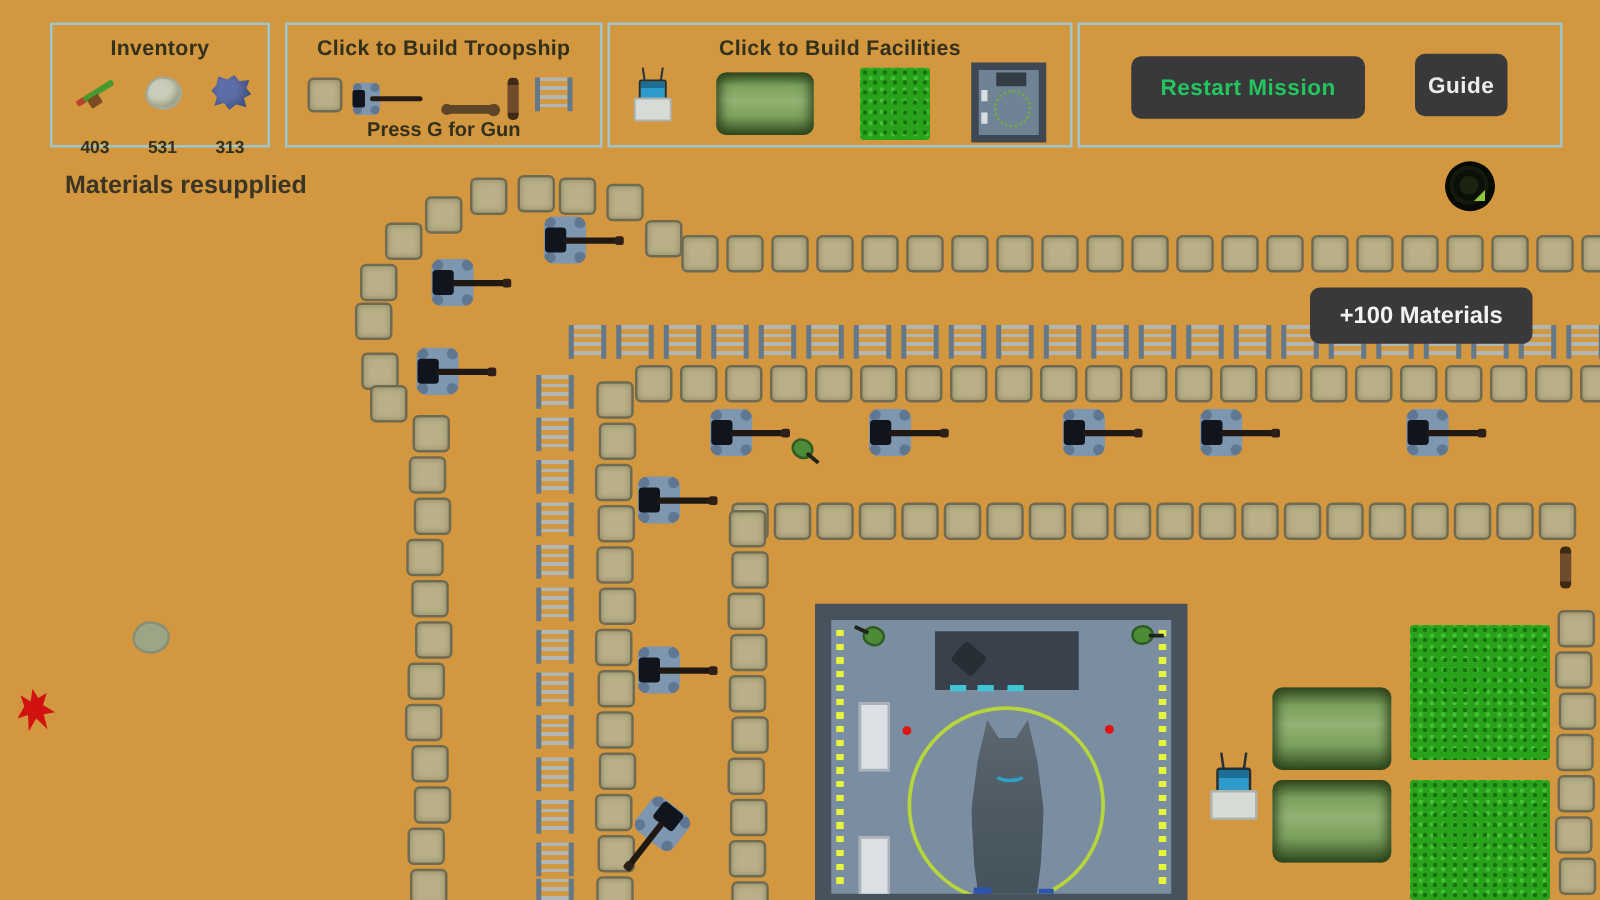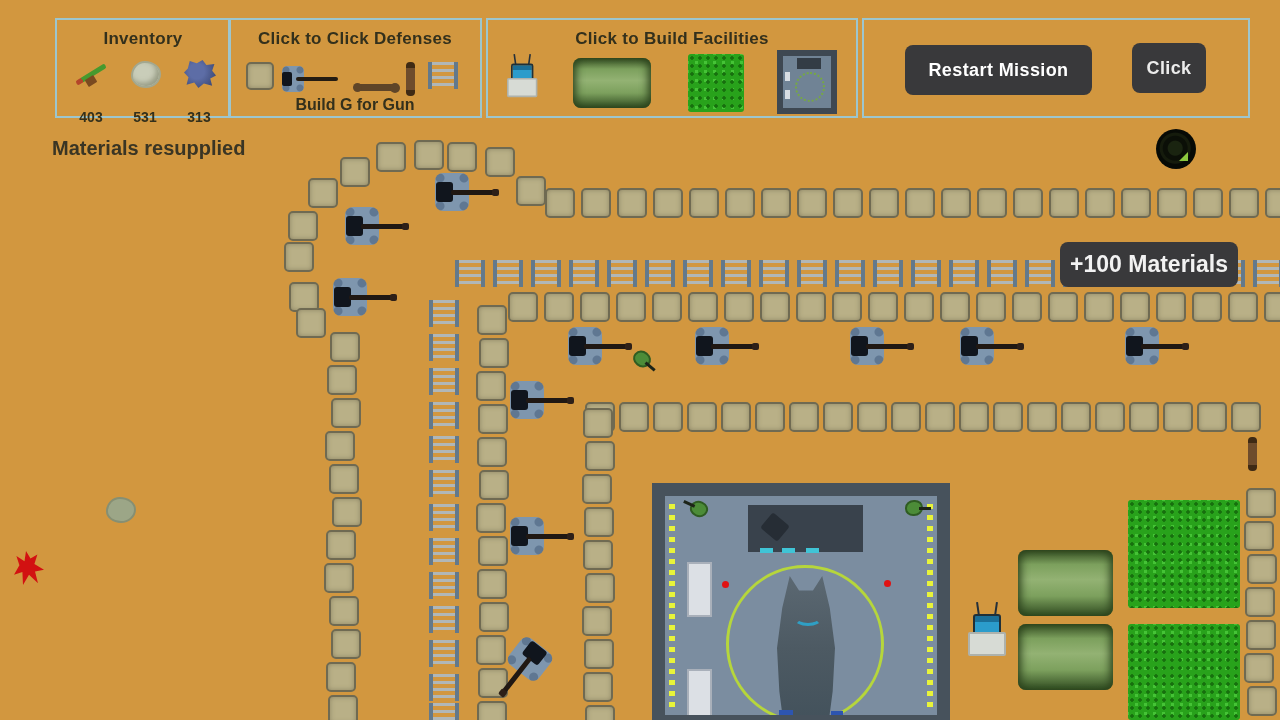--- a/index.html
+++ b/index.html
@@ -1,41 +1,41 @@
 <!DOCTYPE html>
 <html><head>
 <meta charset="utf-8">
 <style>
   html,body{margin:0;padding:0;}
   body{font-family:"Liberation Sans",sans-serif;}
   #viewport{position:relative;width:1280px;height:720px;overflow:hidden;background:#d2973f;}
 
   
   .panel{position:absolute;top:18px;height:100px;border:2px solid #9dc6ce;box-sizing:border-box;z-index:60;}
-  #panel-inventory{left:55px;width:176px;}
+  #panel-inventory{left:40px;width:176px;}
   #panel-defenses{left:228px;width:254px;}
   #panel-facilities{left:486px;width:372px;}
   #panel-controls{left:862px;width:388px;}
   .ptitle{position:absolute;top:9px;left:0;width:100%;text-align:center;
           font-size:17px;font-weight:bold;color:#33301c;letter-spacing:.3px;}
   .inv-row{position:absolute;top:38px;left:8px;right:4px;display:flex;justify-content:space-between;}
   .inv-item{width:52px;text-align:center;position:relative;}
   .inv-icon-box{height:34px;position:relative;}
   .inv-count{font-size:14px;font-weight:bold;color:#33301c;margin-top:17px;}
   .hint{position:absolute;top:76px;left:0;width:100%;text-align:center;
         font-size:16px;font-weight:bold;color:#33301c;}
   .btn{position:absolute;background:#39393b;border-radius:8px;font-weight:bold;font-size:18px;
        display:flex;align-items:center;justify-content:center;letter-spacing:.4px;cursor:pointer;}
-  #btn-restart{left:41px;top:25px;width:187px;height:50px;color:#ffffff;}
+  #btn-restart{left:41px;top:25px;width:187px;height:50px;color:#22c55e;}
   #btn-guide{left:268px;top:23px;width:74px;height:50px;color:#ececec;}
 
   
   #notification{position:absolute;left:52px;top:137px;font-size:20px;font-weight:bold;color:#3a3524;z-index:30;}
-  #toast{position:absolute;left:1048px;top:242px;width:178px;height:45px;background:#39393b;border-radius:8px;
-         color:#f2f2f2;font-size:23px;font-weight:bold;display:flex;align-items:center;justify-content:center;z-index:40;margin-left:12px;}
+  #toast{position:absolute;left:1048px;top:230px;width:178px;height:45px;background:#39393b;border-radius:8px;
+         color:#f2f2f2;font-size:19px;font-weight:bold;display:flex;align-items:center;justify-content:center;z-index:40;}
   #radar{position:absolute;left:1156px;top:129px;width:40px;height:40px;border-radius:50%;z-index:30;
          background:radial-gradient(circle at 48% 48%, #1a2410 0 7px, #0b0f07 8px 12px, #151b0c 13px 15px, #070a05 16px);}
   #radar::after{content:"";position:absolute;left:23px;top:23px;width:9px;height:9px;background:#8cc83e;
          clip-path:polygon(0 100%,100% 100%,100% 0);}
 
   
   #map{position:absolute;inset:0;z-index:1;}
   .wall{position:absolute;width:30px;height:30px;background:#b9b087;border:2px solid #6f6a52;
         border-radius:5px;box-sizing:border-box;box-shadow:inset 0 0 5px rgba(90,85,60,.45);z-index:2;}
   .fence{position:absolute;width:30px;height:27px;box-sizing:border-box;z-index:1;opacity:.95;
@@ -420,27 +420,27 @@
       <div class="inv-item">
         <div class="inv-icon-box">
             <div class="scrap-icon"></div>
           </div>
         <div class="inv-count">313</div>
       </div>
     </div>
   </div>
 
   <div class="panel" id="panel-defenses">
-    <div class="ptitle">Click to Click Defenses</div>
+    <div class="ptitle">Click to Build Troopship</div>
     <div class="wall icon-abs iwall"></div>
     <div class="icon-abs iturret"></div>
     <div class="icon-abs igun"></div>
     <div class="pole icon-abs ipole"></div>
     <div class="fence icon-abs ifence"></div>
-    <div class="hint">Build G for Gun</div>
+    <div class="hint">Press G for Gun</div>
   </div>
 
   <div class="panel" id="panel-facilities">
     <div class="ptitle">Click to Build Facilities</div>
     <div class="pump icon-abs ipump">
       <div class="ant a1"></div>
       <div class="ant a2"></div>
       <div class="machine"></div>
       <div class="pbase"></div>
     </div>
@@ -451,16 +451,16 @@
         <div class="cons"></div>
         <div class="tick k1"></div>
         <div class="tick k2"></div>
         <div class="circ"></div>
       </div>
     </div>
   </div>
 
   <div class="panel" id="panel-controls">
     <div class="btn" id="btn-restart">Restart Mission</div>
-    <div class="btn" id="btn-guide">Click</div>
+    <div class="btn" id="btn-guide">Guide</div>
   </div>
 
 </div>
 
 </body></html>

